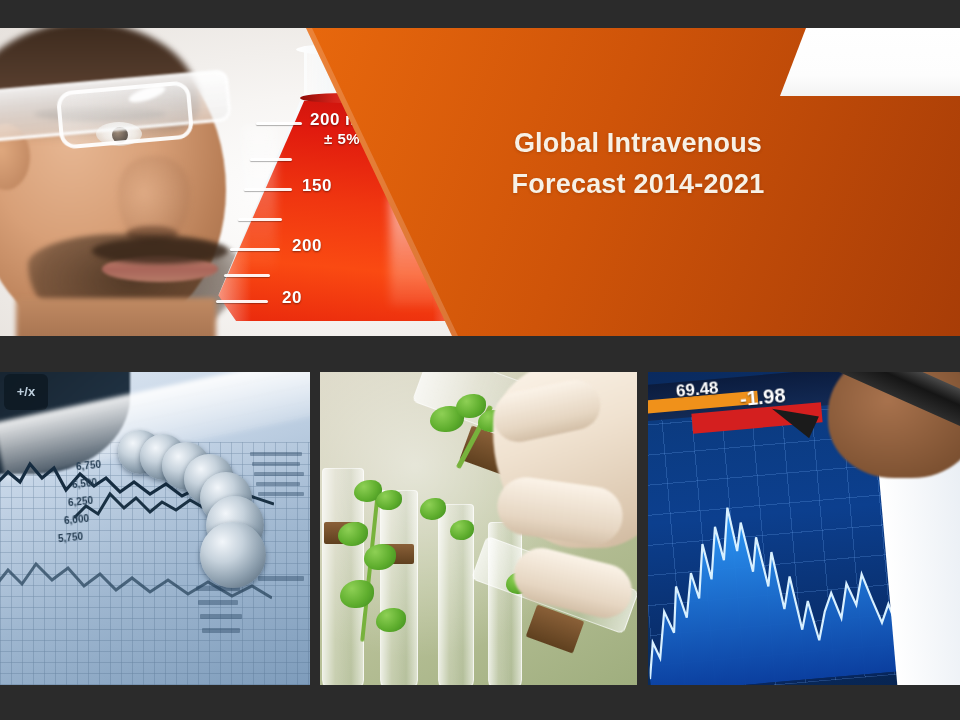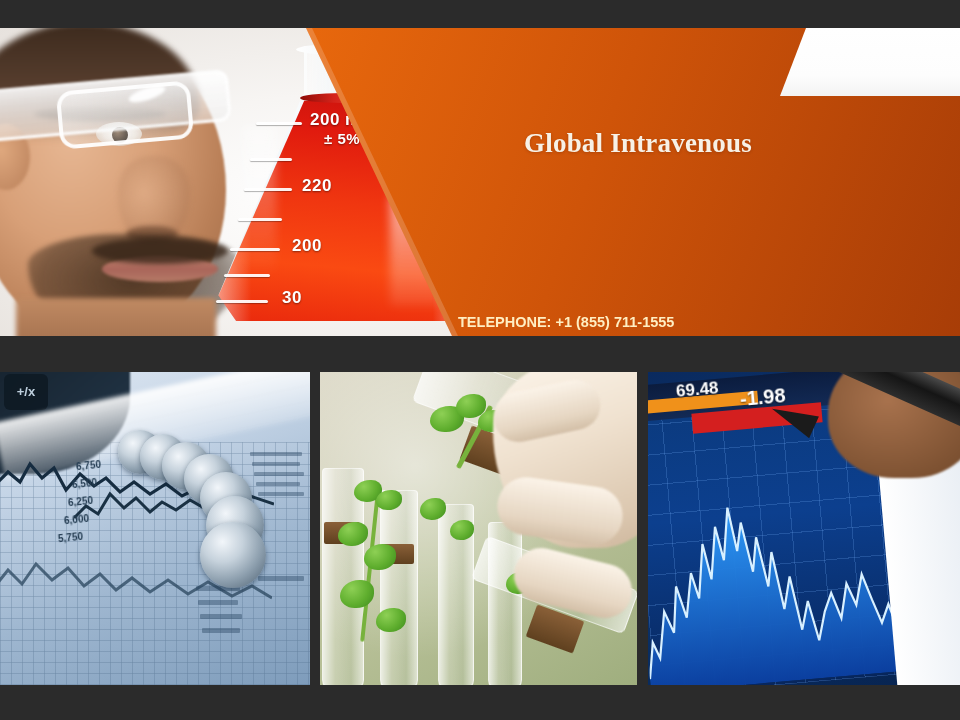--- a/index.html
+++ b/index.html
@@ -94,21 +94,21 @@
 
   
   .logo-plate{position:absolute;left:780px;top:0;width:180px;height:68px;
         clip-path:polygon(26px 0,180px 0,180px 68px,0 68px);
         background:linear-gradient(180deg,#ffffff 0%,#fdfdfd 70%,#f3f3f3 100%);}
 
   
   .headline{position:absolute;left:398px;top:95px;width:480px;text-align:center;
         color:#f7f1e6;font-size:27px;font-weight:700;line-height:1.52;letter-spacing:.2px;
         text-shadow:0 1px 3px rgba(90,30,0,.3);font-family:"Liberation Sans",sans-serif;}
-  .headline div{white-space:nowrap;font-family:Liberation Serif, serif;}
+  .headline div{white-space:nowrap;}
 
   
   .contact{position:absolute;left:458px;top:284px;font-size:14.5px;font-weight:700;line-height:1.5;
         font-family:"Liberation Sans",sans-serif;}
   .contact .ph{color:#ffeec2;}
   .contact .lbl{color:#ffeec2;}
   .contact .mail{color:#2d4fd6;text-decoration:underline;}
 
   
   .mid-band{position:absolute;left:0;top:336px;width:960px;height:36px;background:#2b2b2b;}
@@ -222,50 +222,44 @@
         <div class="liq-sheen"></div>
         <div class="liq-sheen2"></div>
         <div class="flask-out"></div>
 
         <div class="tick" style="left:48px;top:76px;width:46px;"></div>
         <div class="grad" style="left:102px;top:64px;">200 ml</div>
         <div class="grad" style="left:116px;top:84px;font-size:15px;">± 5%</div>
 
         <div class="tick" style="left:42px;top:112px;width:42px;"></div>
         <div class="tick" style="left:36px;top:142px;width:48px;"></div>
-        <div class="grad" style="left:94px;top:130px;">220</div>
+        <div class="grad" style="left:94px;top:130px;">150</div>
 
         <div class="tick" style="left:30px;top:172px;width:44px;"></div>
         <div class="tick" style="left:22px;top:202px;width:50px;"></div>
         <div class="grad" style="left:84px;top:190px;">200</div>
 
         <div class="tick" style="left:16px;top:228px;width:46px;"></div>
         <div class="tick" style="left:8px;top:254px;width:52px;"></div>
-        <div class="grad" style="left:74px;top:242px;">30</div>
+        <div class="grad" style="left:74px;top:242px;">20</div>
       </div>
     </div>
 
     <div class="panel"></div>
     <div class="panel-edge"></div>
 
     <div class="logo-plate">
       
     </div>
 
     <div class="headline">
       <div>Global Intravenous</div>
-    </div>
-
-    <div class="contact">
-      <div class="ph">TELEPHONE: +1 (855) 711-1555</div>
-      <div>
-        <span class="lbl">E-MAIL:</span>
-        <span class="mail">help@researchbeam.com</span>
-      </div>
-    </div>
+      <div>Forecast 2014-2021</div>
+    </div>
+
   </div>
 
   <div class="mid-band"></div>
 
   <div class="strip">
 
     <div class="cell c1">
       <div class="c1-bg"></div>
       <div class="c1-grid"></div>
       <div class="c1-dark"></div>

